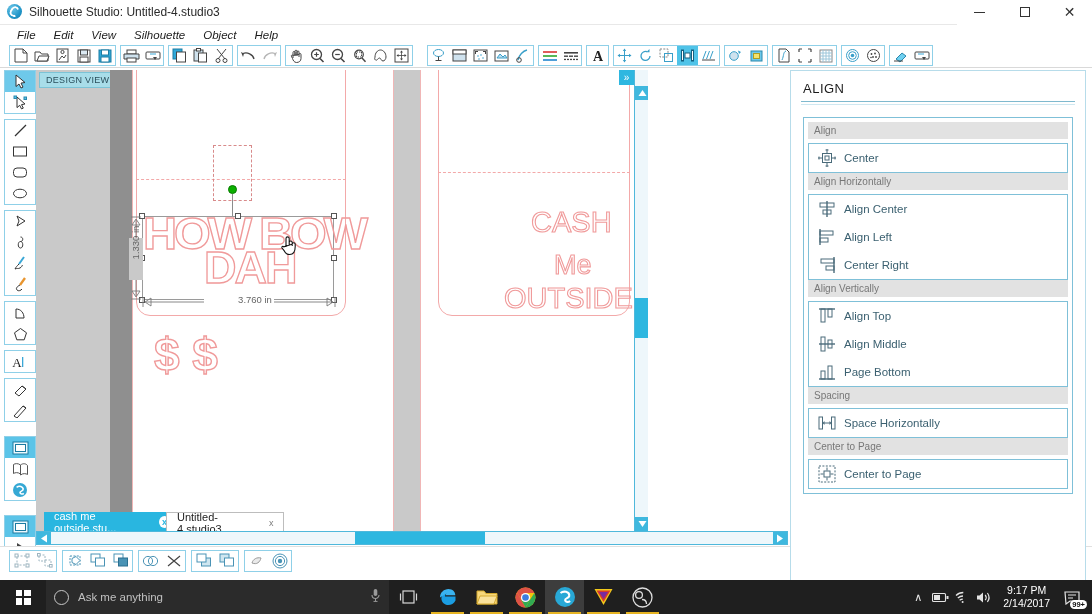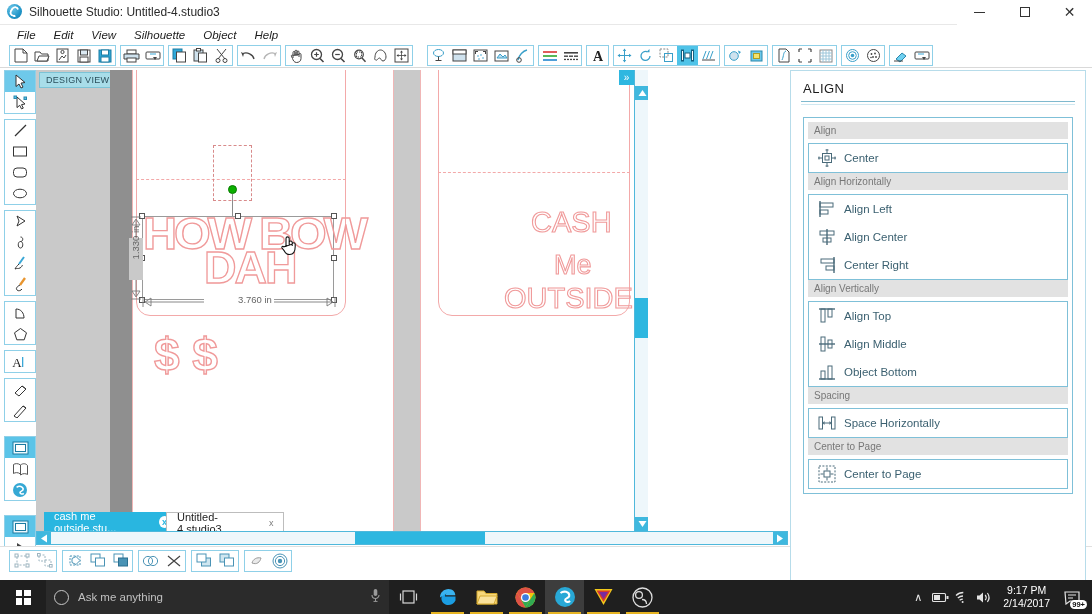--- a/index.html
+++ b/index.html
@@ -928,36 +928,36 @@
             </span>
             <span class="lbl">Center</span>
           </div>
         </div>
 
         <div class="sec-head">Align Horizontally</div>
         <div class="sec-box">
           <div class="align-row">
             <span class="ai">
               <svg width="20" height="20" viewBox="0 0 20 20">
+                  <path d="M10 2v16" stroke="#4a6b7a" stroke-width="1.4"></path>
+                  <rect x="3" y="4" width="14" height="4" fill="none" stroke="#4a6b7a"></rect>
+                  <rect x="6" y="11" width="8" height="4" fill="none" stroke="#4a6b7a"></rect>
+                </svg>
+            </span>
+            <span class="lbl">Align Center</span>
+          </div>
+          <div class="align-row">
+            <span class="ai">
+              <svg width="20" height="20" viewBox="0 0 20 20">
                   <path d="M3 2v16" stroke="#4a6b7a" stroke-width="1.4"></path>
                   <rect x="3" y="4" width="13" height="4" fill="none" stroke="#4a6b7a"></rect>
                   <rect x="3" y="11" width="8" height="4" fill="none" stroke="#4a6b7a"></rect>
                 </svg>
             </span>
             <span class="lbl">Align Left</span>
-          </div>
-          <div class="align-row">
-            <span class="ai">
-              <svg width="20" height="20" viewBox="0 0 20 20">
-                  <path d="M10 2v16" stroke="#4a6b7a" stroke-width="1.4"></path>
-                  <rect x="3" y="4" width="14" height="4" fill="none" stroke="#4a6b7a"></rect>
-                  <rect x="6" y="11" width="8" height="4" fill="none" stroke="#4a6b7a"></rect>
-                </svg>
-            </span>
-            <span class="lbl">Align Center</span>
           </div>
           <div class="align-row">
             <span class="ai">
               <svg width="20" height="20" viewBox="0 0 20 20">
                   <path d="M17 2v16" stroke="#4a6b7a" stroke-width="1.4"></path>
                   <rect x="4" y="4" width="13" height="4" fill="none" stroke="#4a6b7a"></rect>
                   <rect x="9" y="11" width="8" height="4" fill="none" stroke="#4a6b7a"></rect>
                 </svg>
             </span>
             <span class="lbl">Center Right</span>
@@ -987,21 +987,21 @@
             <span class="lbl">Align Middle</span>
           </div>
           <div class="align-row">
             <span class="ai">
               <svg width="20" height="20" viewBox="0 0 20 20">
                   <path d="M2 17h16" stroke="#4a6b7a" stroke-width="1.4"></path>
                   <rect x="4" y="9" width="4" height="8" fill="none" stroke="#4a6b7a"></rect>
                   <rect x="11" y="4" width="4" height="13" fill="none" stroke="#4a6b7a"></rect>
                 </svg>
             </span>
-            <span class="lbl">Object Bottom</span>
+            <span class="lbl">Page Bottom</span>
           </div>
         </div>
 
         <div class="sec-head">Spacing</div>
         <div class="sec-box">
           <div class="align-row">
             <span class="ai">
               <svg width="20" height="20" viewBox="0 0 20 20">
                   <rect x="2" y="4" width="3.5" height="12" fill="none" stroke="#4a6b7a"></rect>
                   <rect x="14.5" y="4" width="3.5" height="12" fill="none" stroke="#4a6b7a"></rect>

